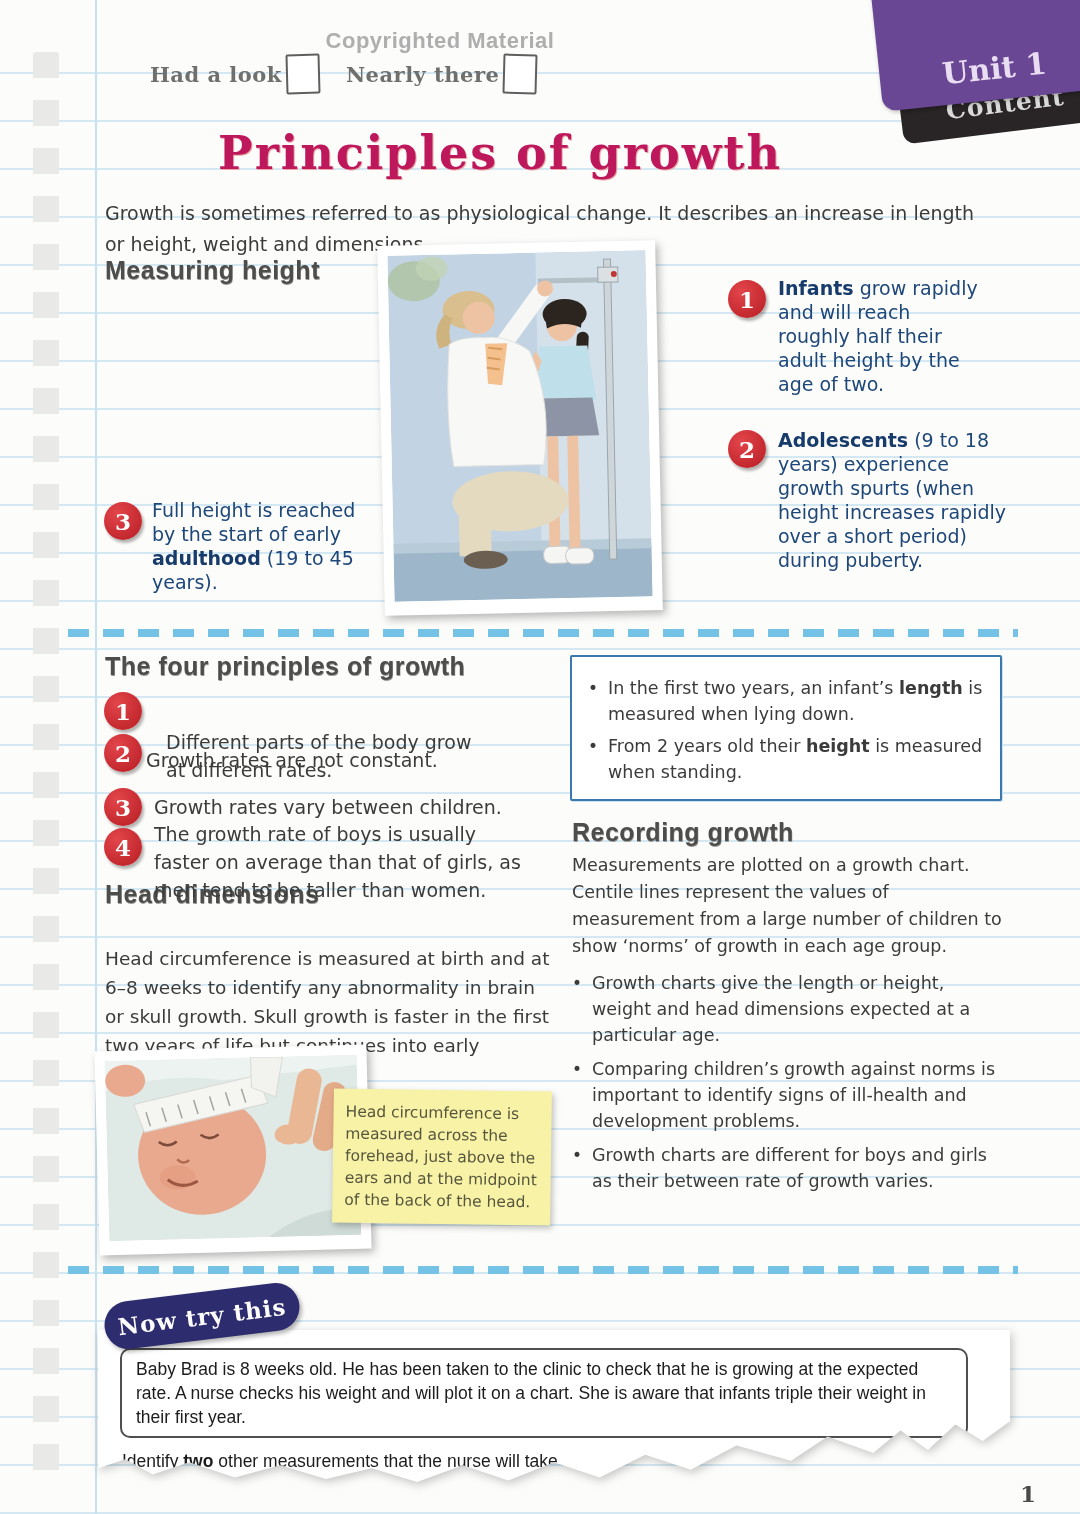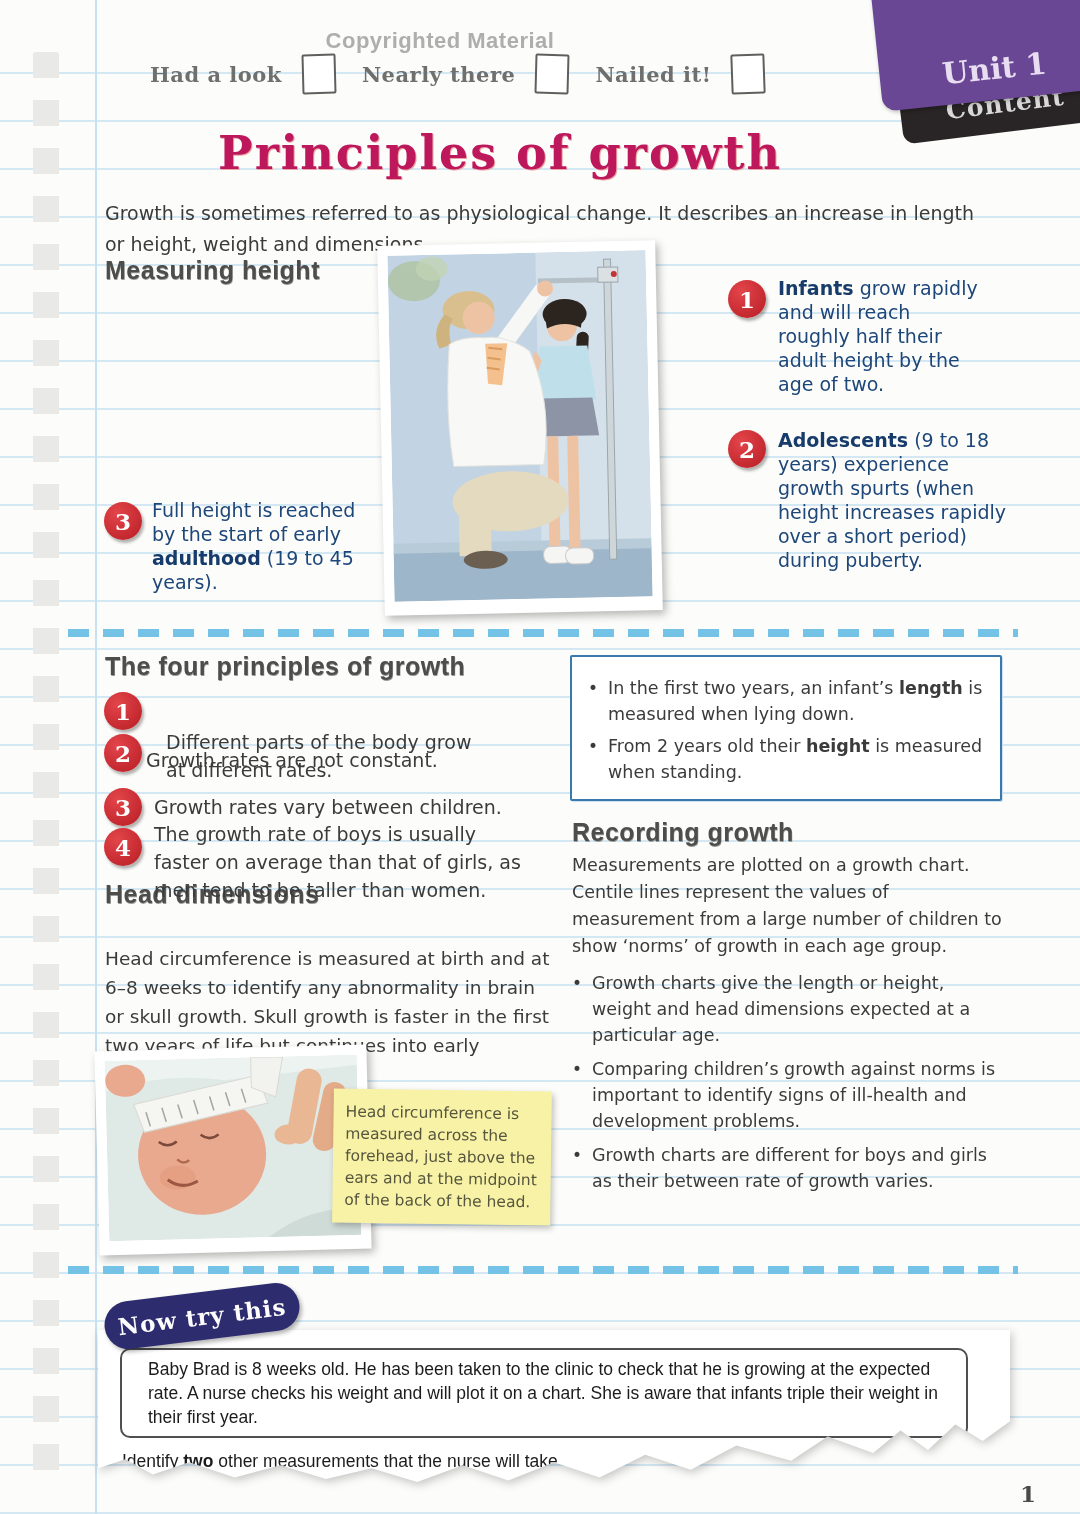--- a/index.html
+++ b/index.html
@@ -25,21 +25,21 @@
     position:absolute; top:28px; left:0; width:880px; text-align:center;
     font-family:"Liberation Sans", sans-serif; font-weight:bold;
     font-size:22px; color:#aeaeae; letter-spacing:.5px;
   }
   .progress-row {
     position:absolute; top:54px; left:150px; width:680px;
     display:flex; align-items:center; gap:26px;
     font-family:"DejaVu Serif", serif; font-weight:bold; font-size:21px; color:#6f6f6d;
     letter-spacing:.5px;
   }
-  .prog-item { display:flex; align-items:center; gap:20px; }
+  .prog-item { display:flex; align-items:center; gap:4px; }
   .checkbox {
     width:34px; height:40px; background:#fff;
     border:2.5px solid #5f5f5d; border-radius:2px; transform:rotate(-1.5deg);
   }
   .checkbox.c2 { transform:rotate(1.5deg); }
   .checkbox.c3 { transform:rotate(-2deg); }
   .unit-badge {
     position:absolute; top:-28px; right:-26px; width:230px; height:128px;
     background:#6a4795; border-radius:14px; transform:rotate(-6deg);
     display:flex; align-items:flex-end; justify-content:center; padding-bottom:14px;
@@ -142,21 +142,21 @@
   .torn-panel {
     width:100%; height:100%; background:#fff;
     clip-path:polygon(0 0,100% 0,100% 60%,97% 73%,94% 62%,91% 79%,88% 66%,85% 81%,
       80% 70%,76% 86%,70% 76%,65% 92%,60% 82%,55% 97%,50% 87%,45% 99%,40% 89%,
       35% 100%,30% 91%,25% 98%,20% 89%,15% 97%,10% 87%,6% 95%,3% 85%,0 91%);
     padding:18px 22px 0 22px;
     font-family:"Liberation Sans", sans-serif;
   }
   .q-box {
     border:2.5px solid #4f4f4f; border-radius:10px; background:#fff;
-    padding:7px 26px; width:848px;
+    padding:7px 14px; width:848px;
     font-size:17.5px; line-height:24px; color:#1c1c1c;
   }
   .task-line { margin:13px 0 0 2px; font-size:17.5px; color:#1c1c1c; }
   .page-num {
     position:absolute; right:44px; top:1480px;
     font-family:"DejaVu Serif", serif; font-weight:bold; font-size:23px; color:#4a4a48;
   }
 </style>
 </head>
 <body>
@@ -165,24 +165,20 @@
 
 <div class="copyright">Copyrighted Material</div>
 <div class="progress-row">
   <div class="prog-item">
     <span>Had a look</span>
     <span class="checkbox"></span>
   </div>
   <div class="prog-item">
     <span>Nearly there</span>
     <span class="checkbox c2"></span>
-  </div>
-  <div class="prog-item">
-    <span>Nailed it!</span>
-    <span class="checkbox c3"></span>
   </div>
 </div>
 <div class="unit-badge">Unit 1</div>
 <div class="content-badge">Content</div>
 
 <div class="page-title">Principles of growth</div>
 <div class="intro">Growth is sometimes referred to as physiological change. It describes an increase in length or height, weight and dimensions.</div>
 
 <div class="slab h-measuring">Measuring height</div>
 

